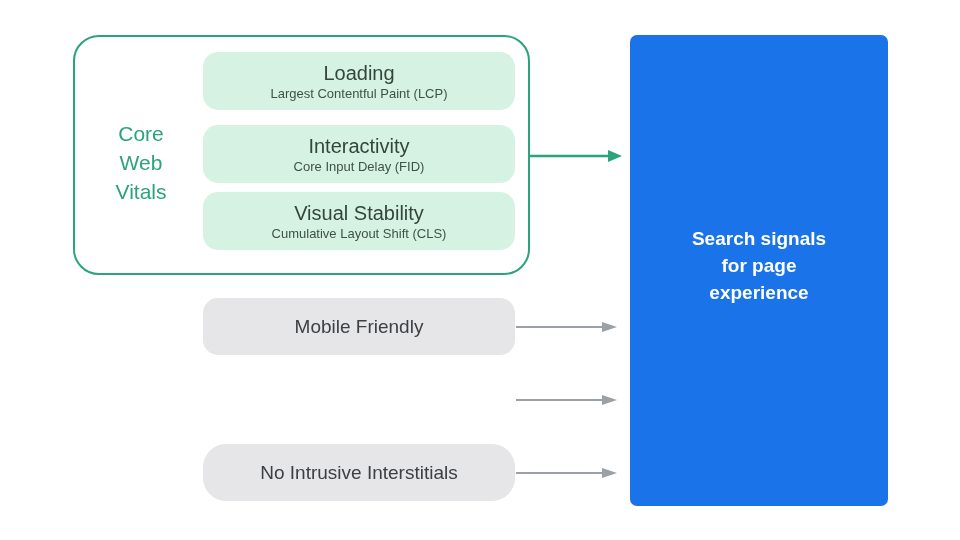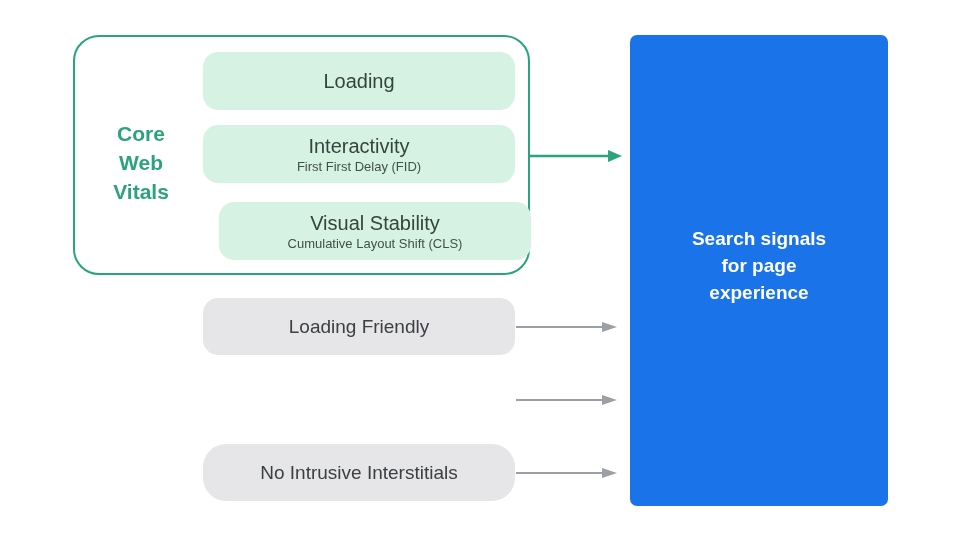--- a/index.html
+++ b/index.html
@@ -8,36 +8,36 @@
     font-family:"Liberation Sans", sans-serif;
   }
   
   .cwv-group{
     position:absolute;left:73px;top:35px;width:457px;height:240px;
     box-sizing:border-box;border:2px solid #2BA37C;border-radius:26px;
     background:#ffffff;
   }
   .cwv-label{
     position:absolute;left:85px;top:119px;width:112px;
-    text-align:center;color:#2BA37C;font-weight:700;font-size:21px;line-height:29px;
+    text-align:center;color:#2BA37C;font-weight:400;font-size:21px;line-height:29px;
   }
   .cwv-label span{display:block;}
   .pill{
     position:absolute;left:203px;width:312px;border-radius:15px;
     display:flex;flex-direction:column;align-items:center;justify-content:center;
     text-align:center;
   }
   .pill-green{background:#D6F2E3;height:58px;}
   .pill-title{font-size:20px;color:#33453C;line-height:24px;}
   .pill-sub{font-size:13px;color:#3F5248;line-height:17px;}
   .pill-gray{background:#E6E6E8;height:57px;}
   .pill-gray .gray-label{font-size:19px;color:#3C4043;}
   #pill-loading{top:52px;}
   #pill-interactivity{top:125px;}
-  #pill-visual{top:202px;margin-left:16px;}
+  #pill-visual{top:192px;}
   #pill-mobile{top:298px;}
   #pill-https{top:371px;}
   #pill-interstitials{top:444px;border-radius:23px;}
   
   .result-panel{
     position:absolute;left:630px;top:35px;width:258px;height:471px;
     border-radius:7px;background:#1A73E8;
     display:flex;align-items:center;justify-content:center;
   }
   .result-text{
@@ -60,34 +60,35 @@
   <div class="cwv-group"></div>
 
   <div class="cwv-label">
     <span>Core</span>
     <span>Web</span>
     <span>Vitals</span>
   </div>
 
   <div class="pill pill-green" id="pill-loading">
     <div class="pill-title">Loading</div>
+    <div class="pill-sub">Largest Contentful Paint (LCP)</div>
   </div>
 
   <div class="pill pill-green" id="pill-interactivity">
     <div class="pill-title">Interactivity</div>
-    <div class="pill-sub">First First Delay (FID)</div>
+    <div class="pill-sub">Core Input Delay (FID)</div>
   </div>
 
   <div class="pill pill-green" id="pill-visual">
     <div class="pill-title">Visual Stability</div>
     <div class="pill-sub">Cumulative Layout Shift (CLS)</div>
   </div>
 
   <div class="pill pill-gray" id="pill-mobile">
-    <div class="gray-label">Loading Friendly</div>
+    <div class="gray-label">Mobile Friendly</div>
   </div>
 
 
   <div class="pill pill-gray" id="pill-interstitials">
     <div class="gray-label">No Intrusive Interstitials</div>
   </div>
 
   <svg class="arrow" id="arrow-cwv" width="94" height="20">
     <line x1="0" y1="10" x2="81" y2="10" stroke="#2BA37C" stroke-width="2.6"></line>
     <polygon points="79,4 93,10 79,16" fill="#2BA37C"></polygon>

